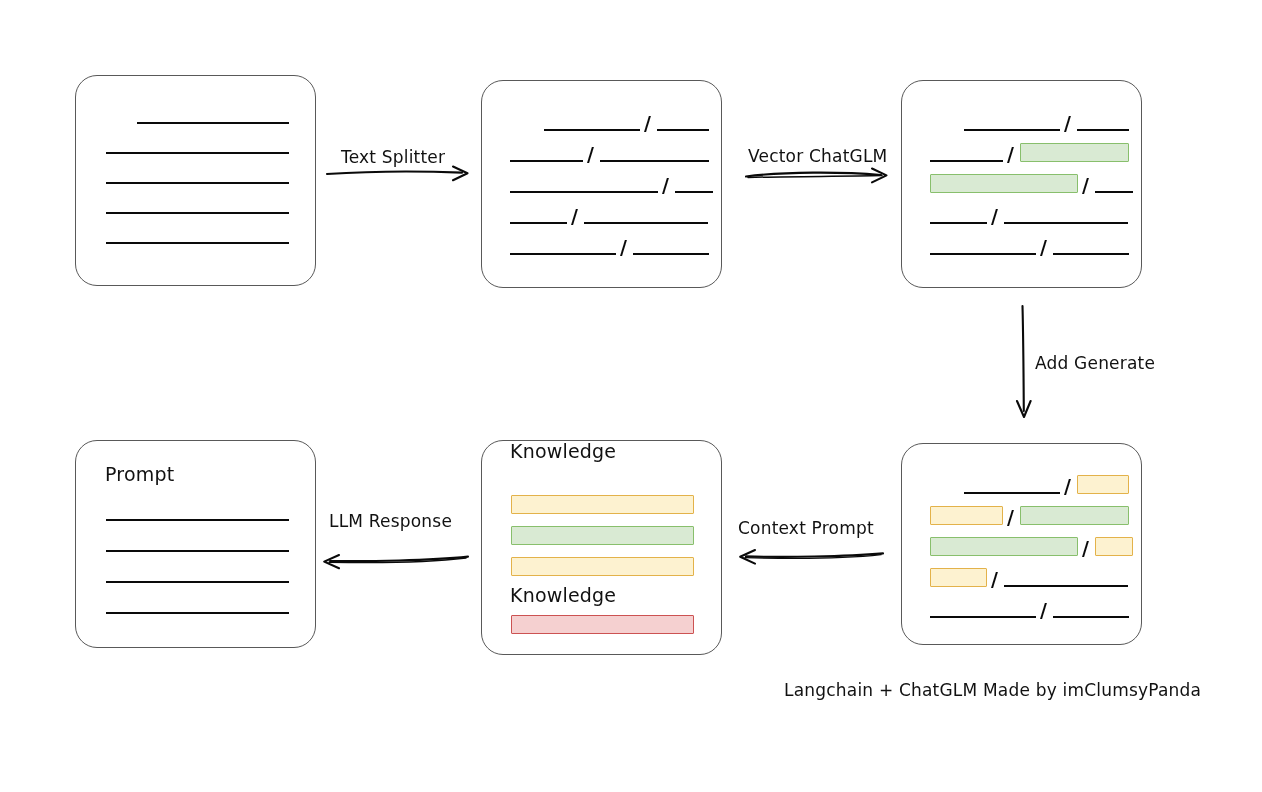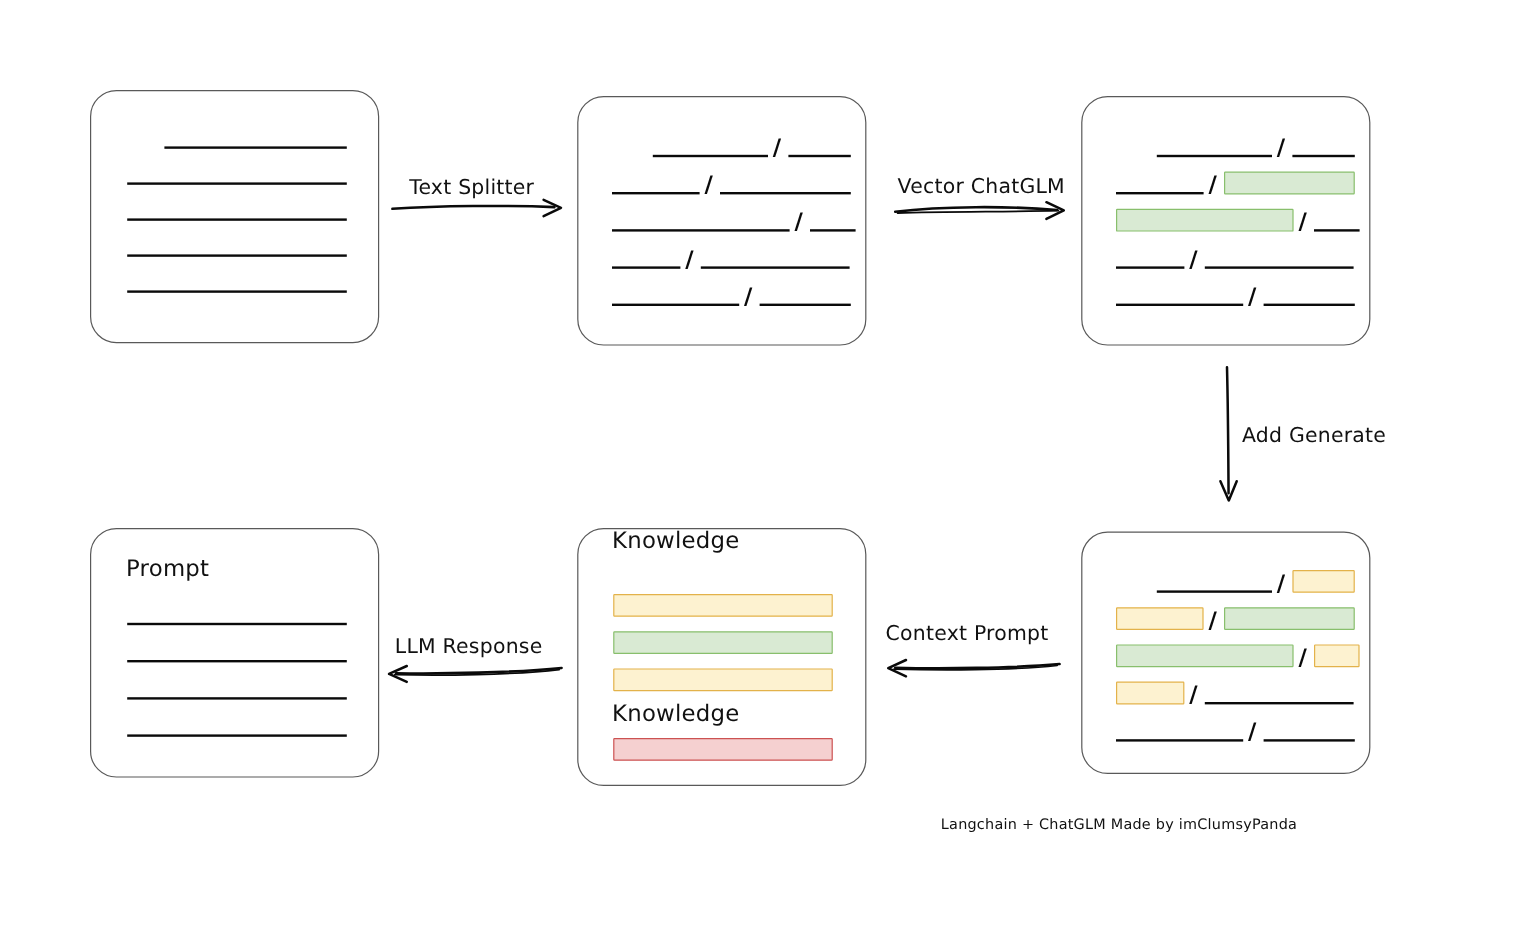--- a/index.html
+++ b/index.html
@@ -74,21 +74,21 @@
     position: absolute;
     font-family: "DejaVu Sans", sans-serif;
     font-size: 19px;
     color: #111111;
     white-space: nowrap;
     letter-spacing: 0.2px;
   }
   .caption {
     position: absolute;
     font-family: "DejaVu Sans", sans-serif;
-    font-size: 12px;
+    font-size: 17px;
     color: #111111;
     white-space: nowrap;
     letter-spacing: 0.2px;
   }
   .arrow-svg {
     position: absolute;
     overflow: visible;
   }
 </style>
 </head>
@@ -199,17 +199,17 @@
     <path d="M146,11.6 C108,15.8 46,15.6 10,14.6" fill="none" stroke="#0a0a0a" stroke-width="1.4" stroke-linecap="round"></path>
     <path d="M20,7.0 L5.2,13.8 L20,20.6" fill="none" stroke="#0a0a0a" stroke-width="2.1" stroke-linejoin="round" stroke-linecap="round"></path>
   </svg>
   <div class="hand-label" style="left:738px; top:518px;">Context Prompt</div>
 
   <svg class="arrow-svg" style="left:320px; top:548px;" width="150" height="26" viewBox="0 0 150 26">
     <path d="M148,8.6 C110,12.6 48,13.6 10,13.0" fill="none" stroke="#0a0a0a" stroke-width="2.1" stroke-linecap="round"></path>
     <path d="M146,10.0 C108,14.6 46,15.0 9,14.2" fill="none" stroke="#0a0a0a" stroke-width="1.4" stroke-linecap="round"></path>
     <path d="M19,7.0 L4.2,13.6 L19,20.2" fill="none" stroke="#0a0a0a" stroke-width="2.1" stroke-linejoin="round" stroke-linecap="round"></path>
   </svg>
-  <div class="hand-label" style="left:329px; top:529px;">LLM Response</div>
+  <div class="hand-label" style="left:329px; top:511px;">LLM Response</div>
 
   <div class="caption" style="left:784px; top:680px;">Langchain + ChatGLM Made by imClumsyPanda</div>
 
 </div>
 
 </body></html>

